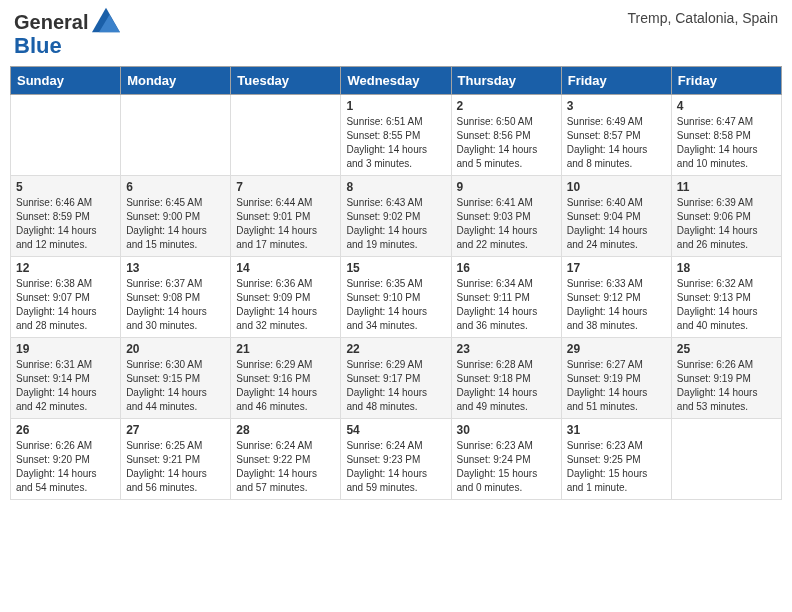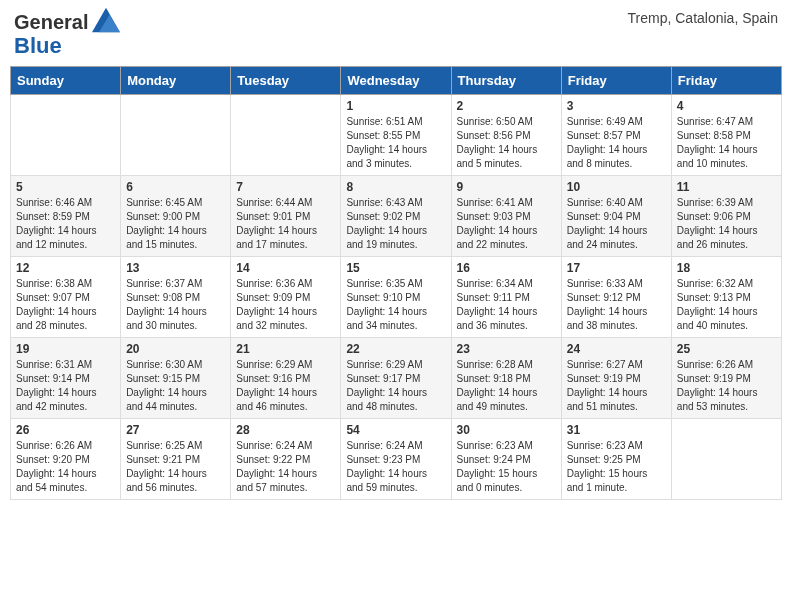--- a/index.html
+++ b/index.html
@@ -326,21 +326,21 @@
       </td>
           <td>
         <span class="day-number">23</span>
         <div class="day-info">
           <div>Sunrise: 6:28 AM</div>
           <div>Sunset: 9:18 PM</div>
           <div>Daylight: 14 hours and 49 minutes.</div>
         </div>
       </td>
           <td>
-        <span class="day-number">24</span>
+        <span class="day-number">29</span>
         <div class="day-info">
           <div>Sunrise: 6:27 AM</div>
           <div>Sunset: 9:19 PM</div>
           <div>Daylight: 14 hours and 51 minutes.</div>
         </div>
       </td>
           <td>
         <span class="day-number">25</span>
         <div class="day-info">
           <div>Sunrise: 6:26 AM</div>

